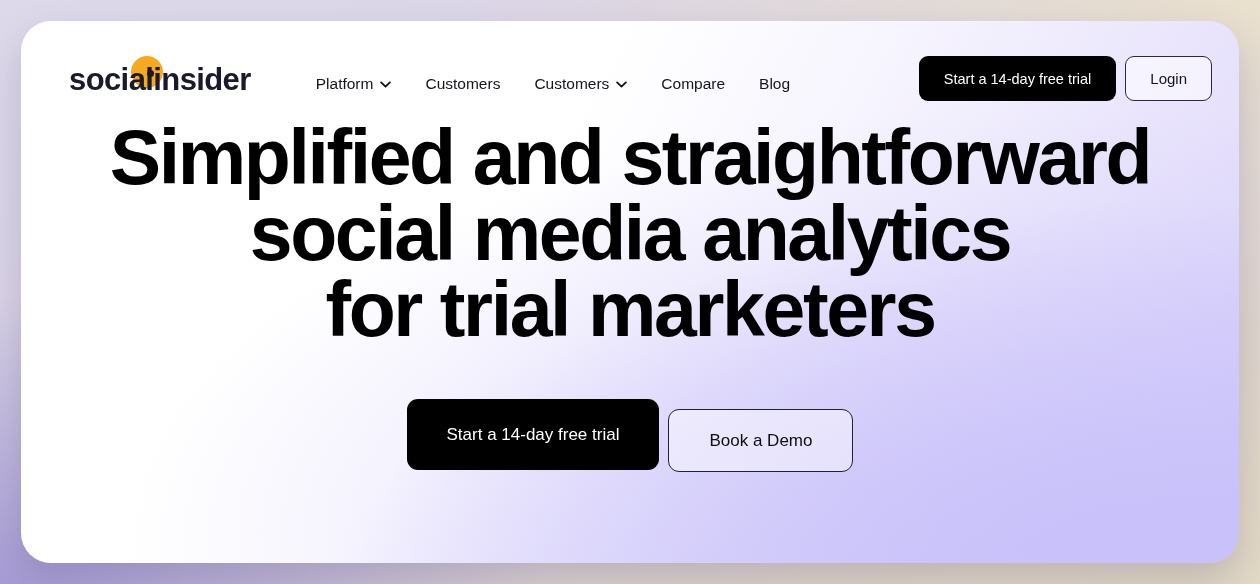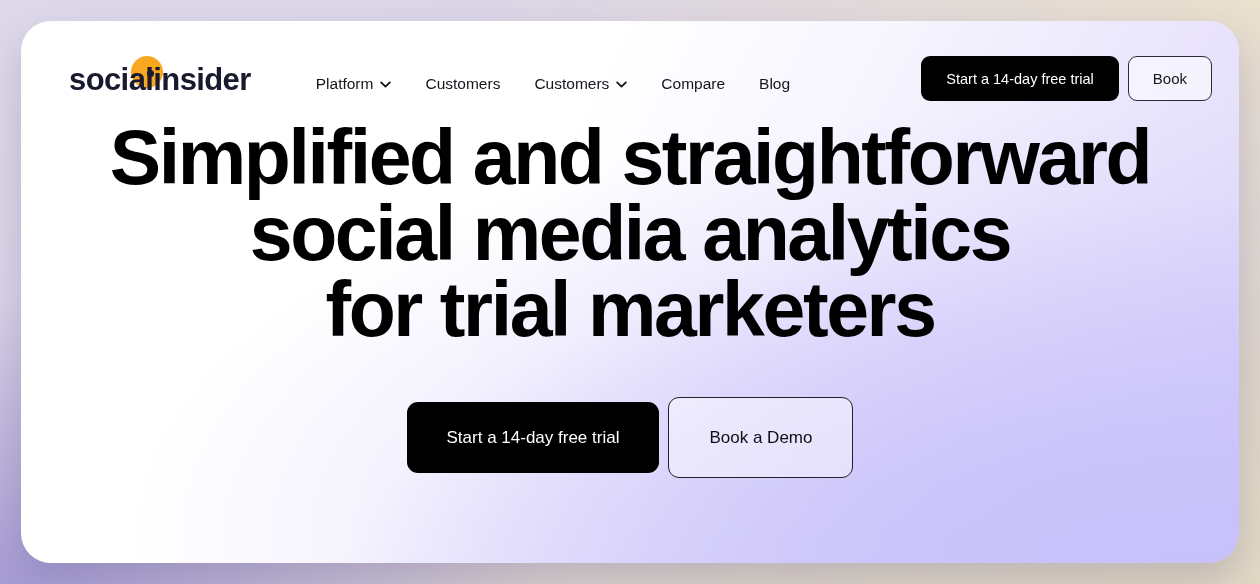--- a/index.html
+++ b/index.html
@@ -197,25 +197,26 @@
     white-space: nowrap;
     font-family: inherit;
   }
   .btn-demo {
     background: rgba(255,255,255,0.45);
     color: #0e0e14;
     font-size: 17px;
     font-weight: 400;
     border: 1px solid #22222c;
     border-radius: 11px;
-    height: 81px;
+    height: 63px;
     padding: 0 40px;
     cursor: pointer;
     white-space: nowrap;
     font-family: inherit;
+    margin-top: 12px;
   }
 </style>
 </head>
 <body>
 
 <div class="hero-card">
 
   <nav class="navbar">
 
     <a class="logo">
@@ -255,21 +256,21 @@
       <div class="nav-item">
         <span>Blog</span>
       </div>
 
     </div>
 
     <div class="nav-spacer"></div>
 
     <div class="nav-actions">
       <button class="btn-trial-sm">Start a 14-day free trial</button>
-      <button class="btn-login">Book</button>
+      <button class="btn-login">Login</button>
     </div>
 
   </nav>
 
   <div class="hero-body">
 
     <h1 class="hero-title">
       <span class="ln">Simplified and straightforward</span>
       <span class="ln">social media analytics</span>
       <span class="ln">for trial marketers</span>

